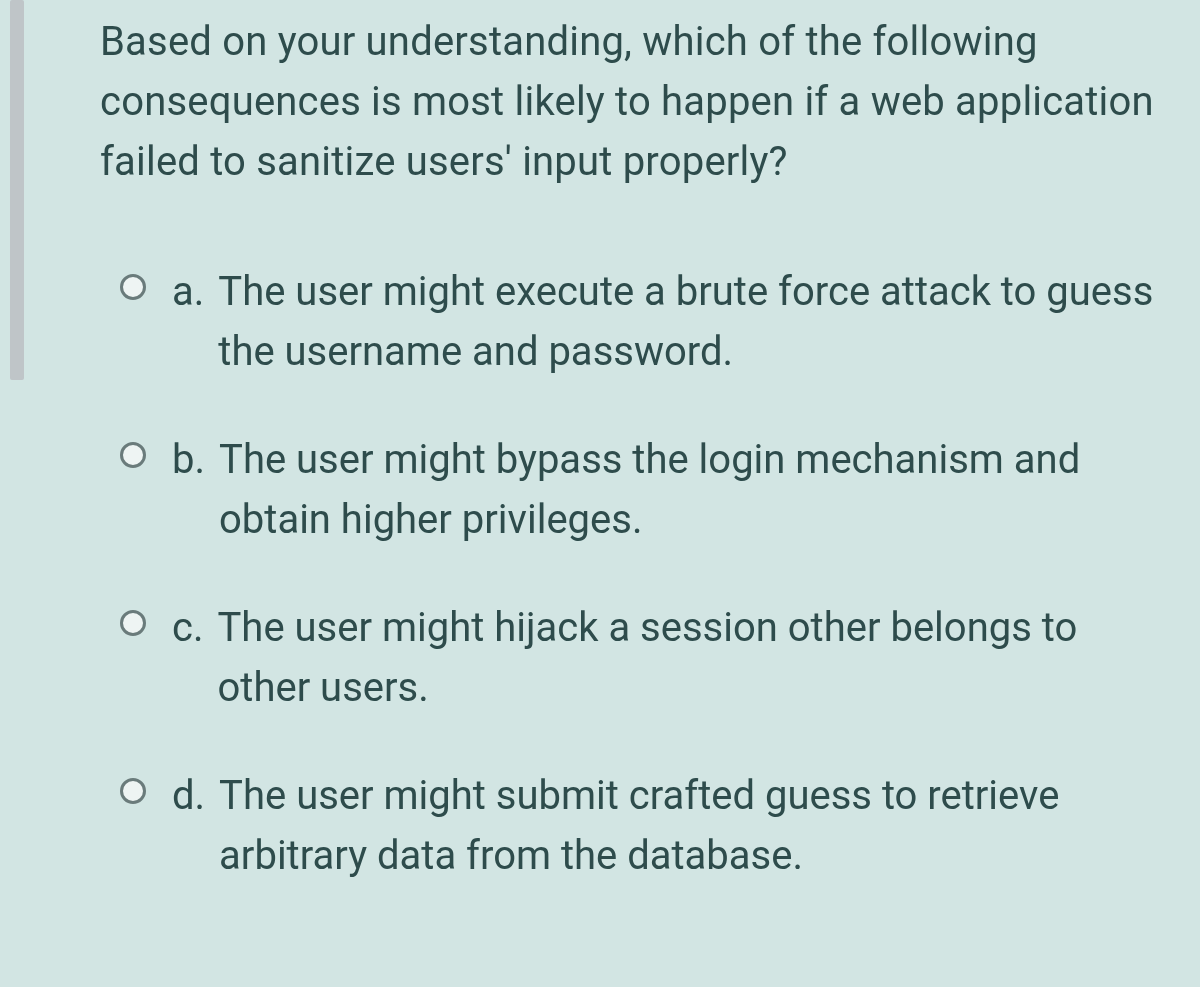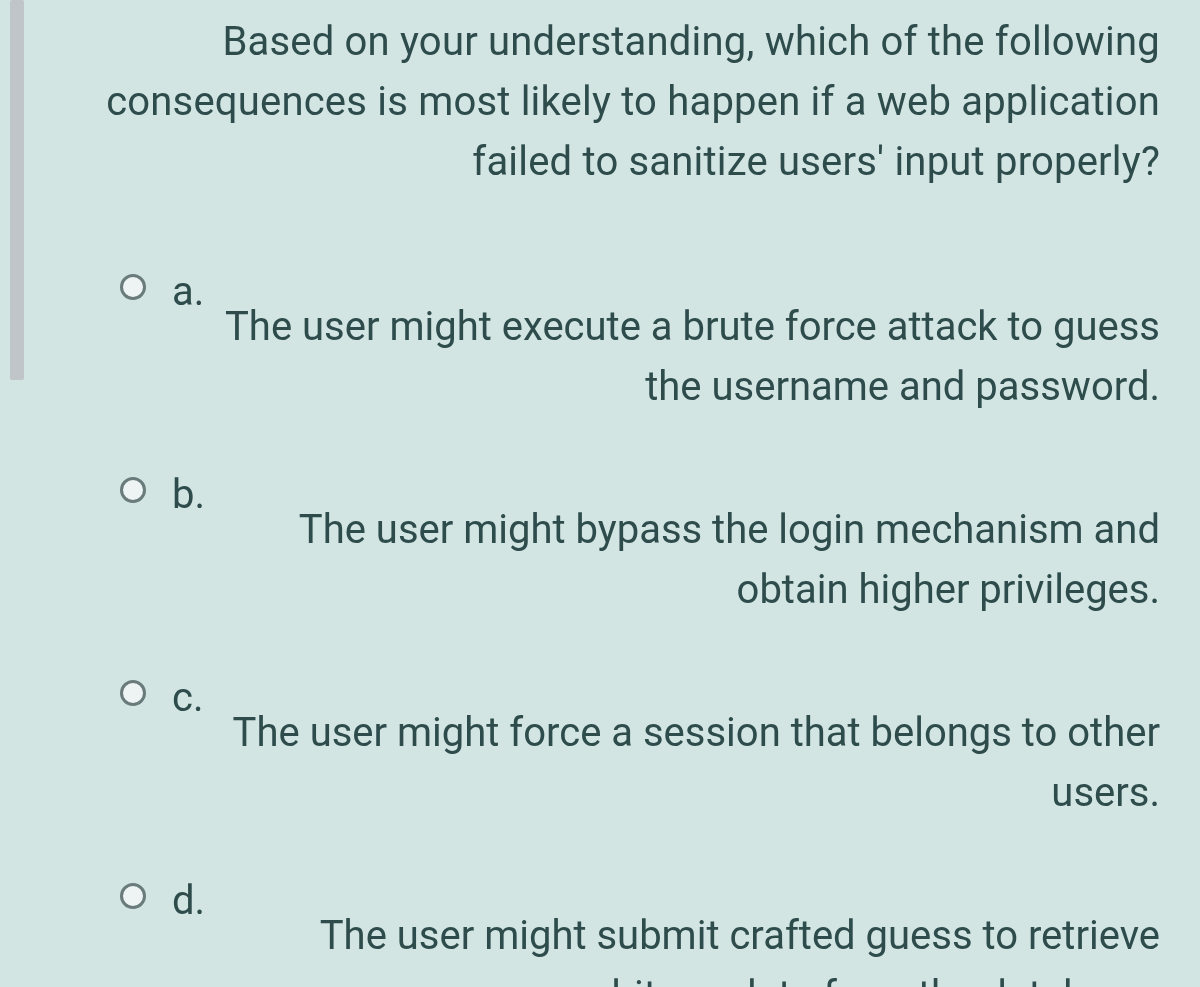--- a/index.html
+++ b/index.html
@@ -10,21 +10,20 @@
     background: #ffffff;
     font-family: -apple-system, BlinkMacSystemFont, "Segoe UI", Roboto, "Helvetica Neue", Arial, sans-serif;
     overflow: hidden;
   }
   .outer {
     position: relative;
     width: 1200px;
     height: 987px;
     background: #d2e5e3;
     box-sizing: border-box;
-    text-align: right;
   }
   
   .left-stub {
     position: absolute;
     left: 10px;
     top: 0;
     width: 14px;
     height: 380px;
     background: #bfc5c8;
     border-radius: 2px;
@@ -70,21 +69,20 @@
     font-size: 40px;
     line-height: 1.5;
     color: #2e4c4c;
   }
   .opt-letter {
     white-space: nowrap;
     margin-right: 14px;
   }
   .opt-text {
     max-width: 970px;
-    margin-top: 35px;
   }
 </style>
 </head>
 <body>
 
 <div class="outer">
   <div class="left-stub"></div>
   <div class="content">
     <div class="question">Based on your understanding, which of the following consequences is most likely to happen if a web application failed to sanitize users' input properly?</div>
     <div class="options">
@@ -102,21 +100,21 @@
         <div class="opt-body">
           <span class="opt-letter">b.</span>
           <span class="opt-text">The user might bypass the login mechanism and obtain higher privileges.</span>
         </div>
       </div>
 
       <div class="option">
         <div class="radio"></div>
         <div class="opt-body">
           <span class="opt-letter">c.</span>
-          <span class="opt-text">The user might force a session that belongs to other users.</span>
+          <span class="opt-text">The user might hijack a session other belongs to other users.</span>
         </div>
       </div>
 
       <div class="option">
         <div class="radio"></div>
         <div class="opt-body">
           <span class="opt-letter">d.</span>
           <span class="opt-text">The user might submit crafted guess to retrieve arbitrary data from the database.</span>
         </div>
       </div>

